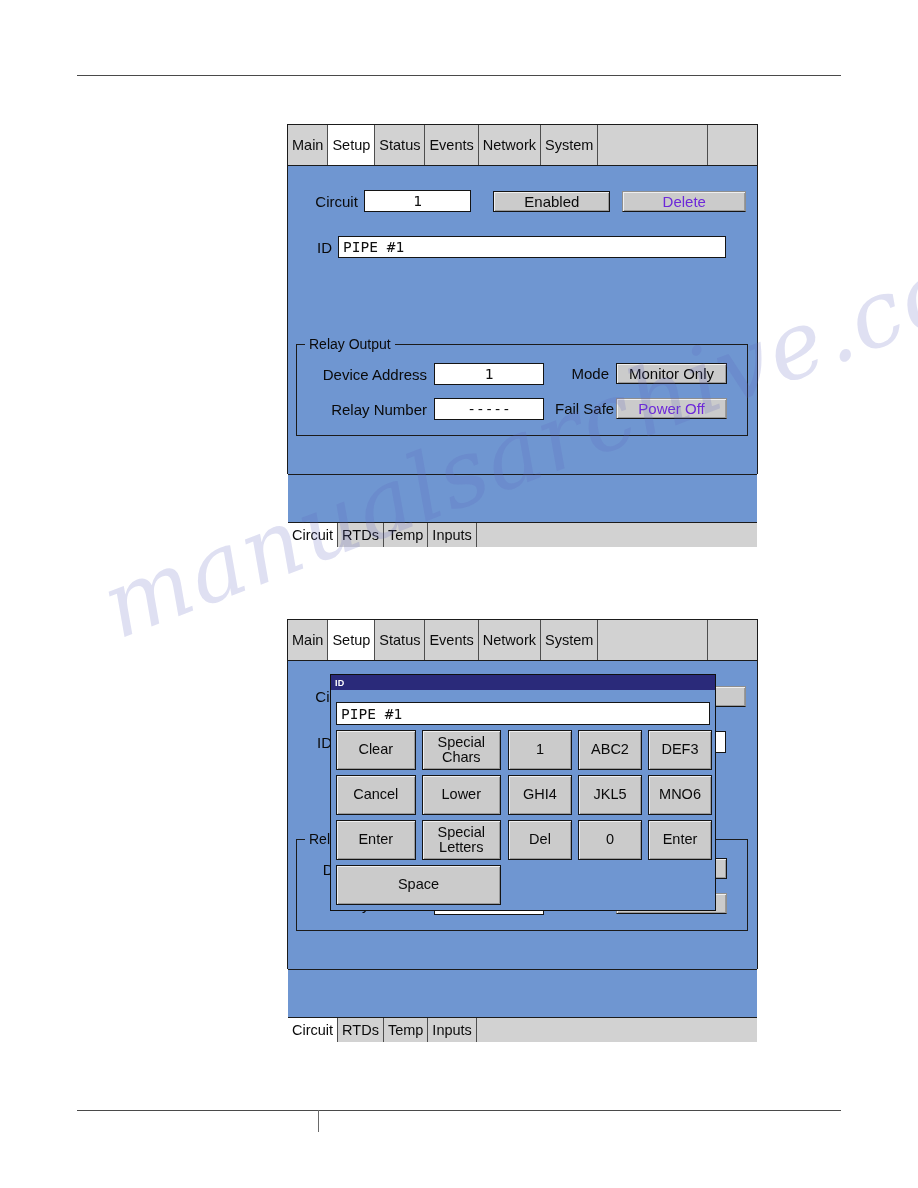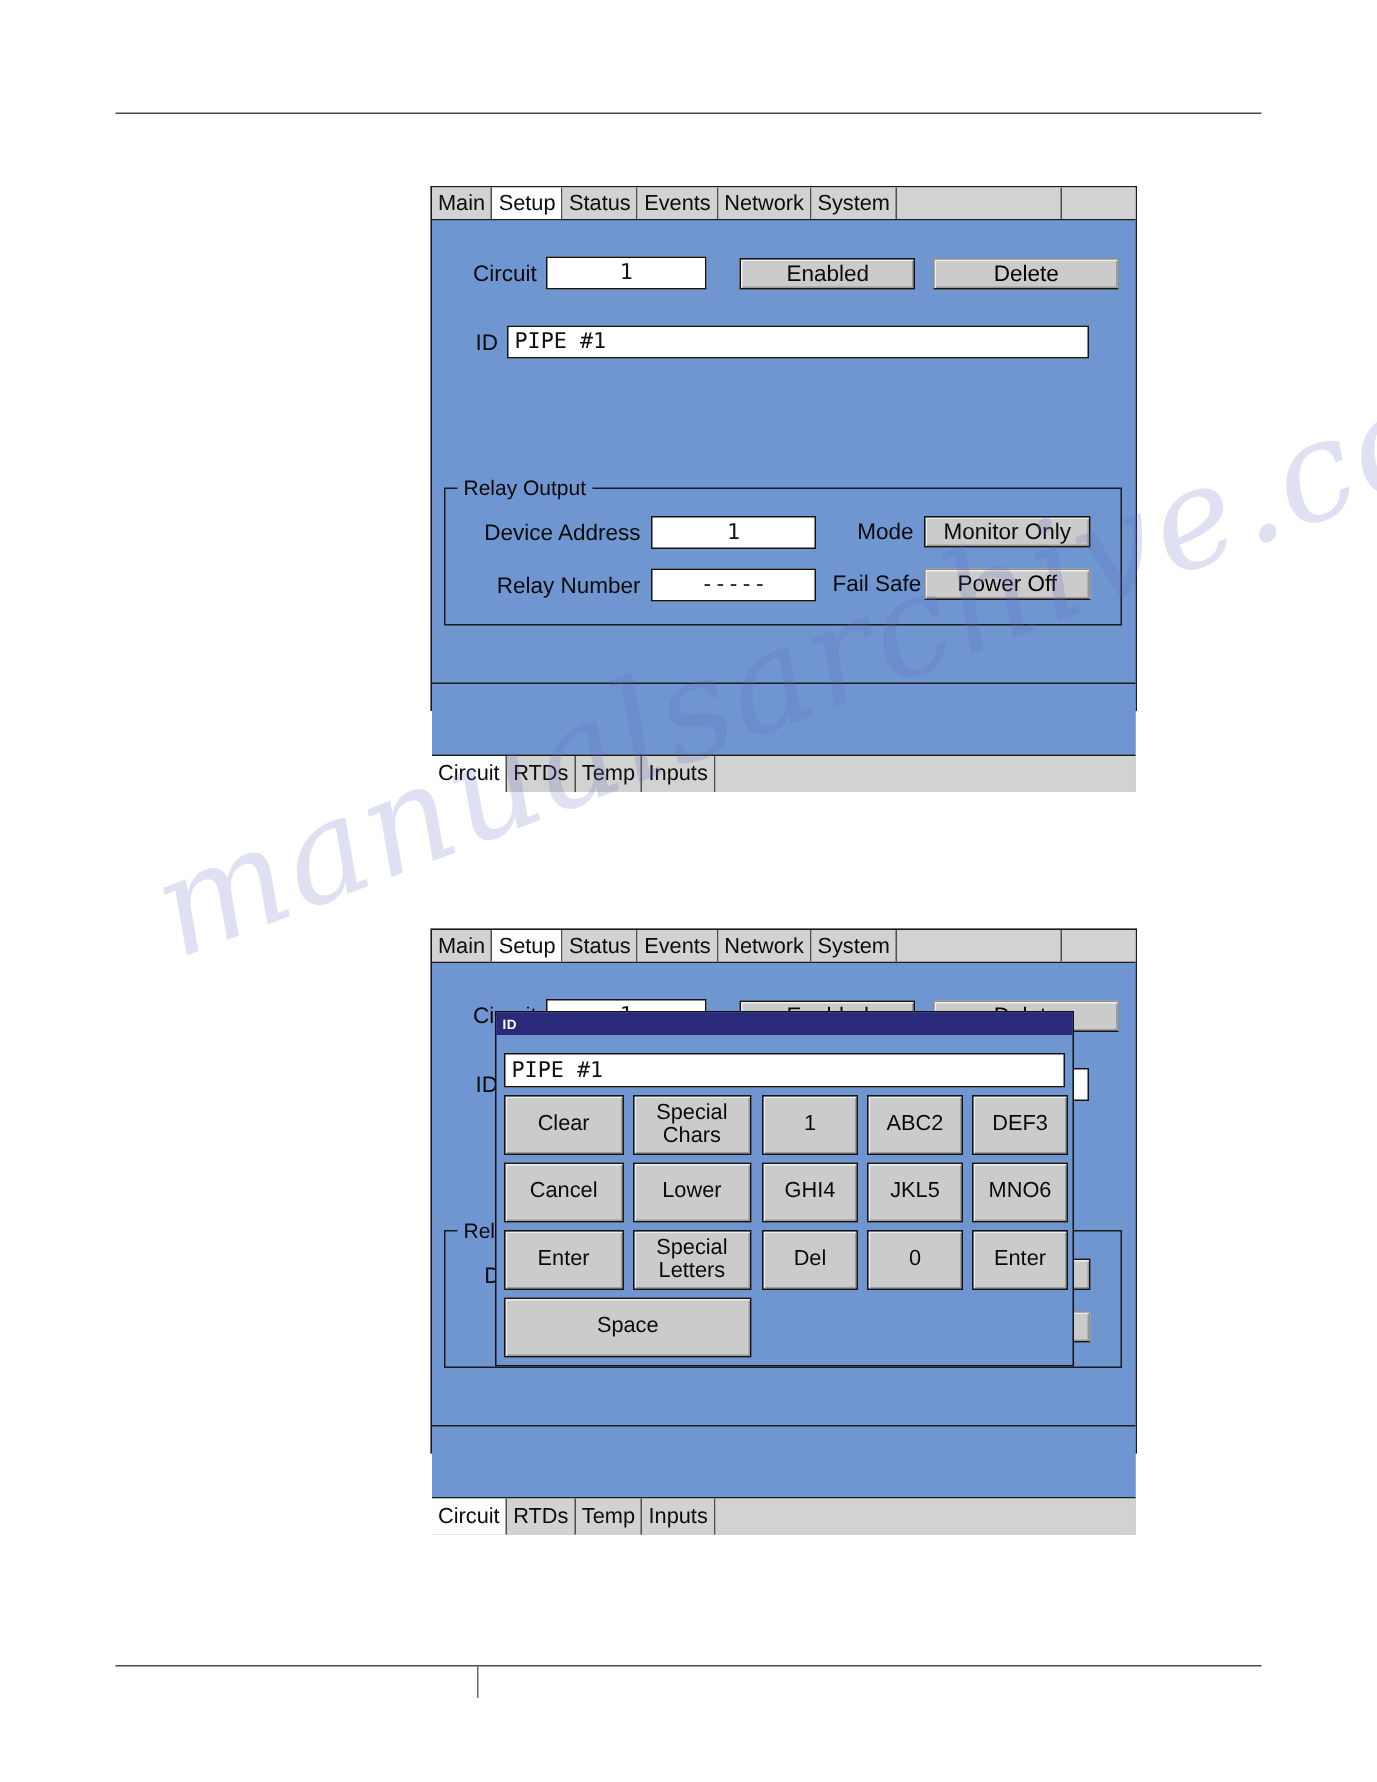--- a/index.html
+++ b/index.html
@@ -67,21 +67,21 @@
     background: #6f96d1;
     z-index: 10;
   }
   #panel-top    { top: 124px; height: 350px; }
   #panel-bottom { top: 619px; height: 350px; }
 
   
   .tabstrip {
     display: flex;
     align-items: stretch;
-    height: 22px;
+    height: 41px;
     background: #d2d2d2;
     border-bottom: 1.4px solid #1b1b1b;
     box-sizing: border-box;
     justify-content: center;
   }
   .tab {
     display: flex;
     align-items: center;
     justify-content: center;
     padding: 0 4px;
@@ -139,21 +139,21 @@
     box-sizing: border-box;
     font-size: 15px;
     color: #0a0a0a;
     display: flex;
     align-items: center;
     justify-content: center;
     box-shadow: inset 1px 1px 0 #efefef, inset -1px -1px 0 #9a9a9a;
     white-space: nowrap;
   }
   .btn.disabled {
-    color: #000000;
+    color: #6d28d9;
     border-color: #8e8e8e;
     border-bottom-color: #141414;
   }
 
   
   .groupbox {
     position: absolute;
     border: 1.2px solid #1b1b1b;
     box-sizing: border-box;
     margin-top: 48px;

